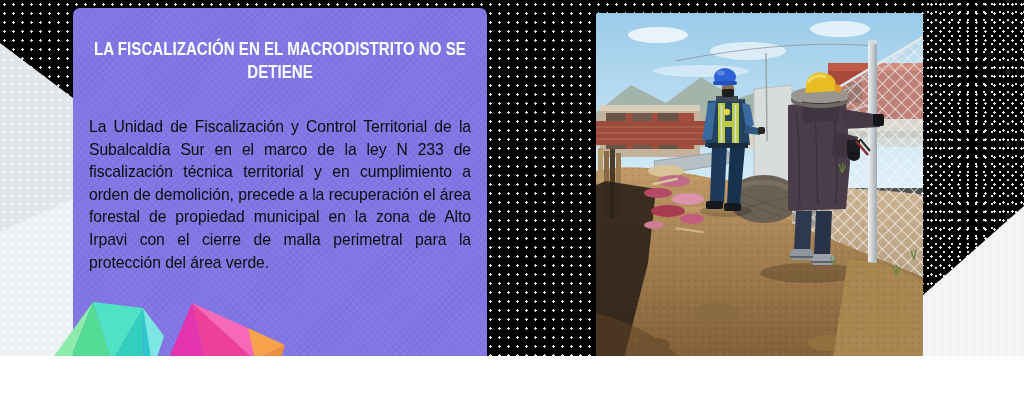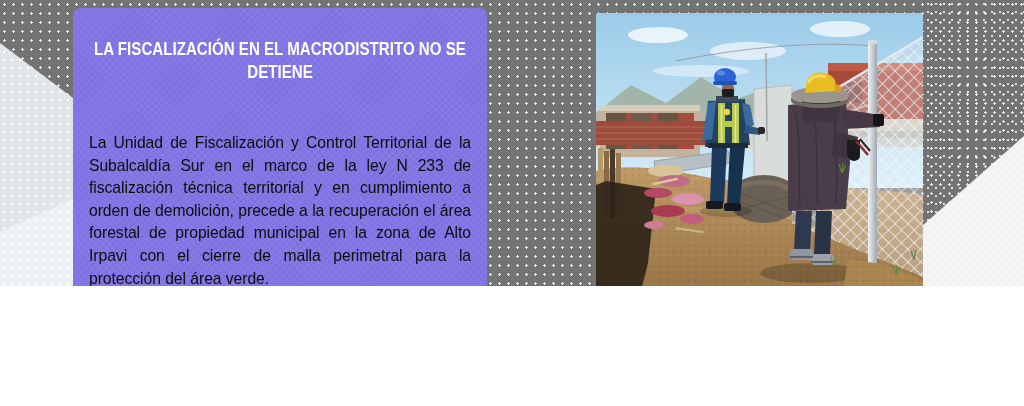--- a/index.html
+++ b/index.html
@@ -1,16 +1,16 @@
 <!DOCTYPE html>
 <html lang="es"><head>
 <meta charset="utf-8">
 <style>
   html,body{margin:0;padding:0;background:#ffffff;}
-  .stage{position:relative;width:1024px;height:286px;overflow:hidden;background:#737373;
+  .stage{position:relative;width:1024px;height:356px;overflow:hidden;background:#000000;
          font-family:"Liberation Sans", sans-serif;}
   
   .bg-dots{position:absolute;inset:0;
     background-image:radial-gradient(circle,#e9eced 1px,transparent 1.3px);
     background-size:9px 9px;}
   
   .wedge{position:absolute;left:0;top:0;width:73px;height:406px;
     background-image:radial-gradient(circle,rgba(255,255,255,.95) 1.4px,transparent 1.6px);
     background-size:8px 8px;}
   .wedge-dark{background-color:#e2e6e9;
@@ -31,21 +31,21 @@
     background:#8176e3;border-radius:7px 7px 0 0;z-index:2;overflow:hidden;}
   .card::before{content:"";position:absolute;inset:0;pointer-events:none;
     background-image:
       repeating-linear-gradient(45deg,rgba(255,255,255,.05) 0 1px,transparent 1px 5px),
       repeating-linear-gradient(135deg,rgba(30,10,120,.06) 0 1px,transparent 1px 5px);}
   .card-title{position:relative;width:492px;margin:30px 0 0 -39px;
     transform:scaleX(.84);transform-origin:50% 0;
     color:#ffffff;font-size:18px;font-weight:bold;line-height:23px;
     text-align:center;letter-spacing:0;}
   .card-title span{display:block;white-space:nowrap;}
-  .card-body{position:relative;margin:48px 16px 0;color:#0c0c0c;
+  .card-body{position:relative;margin:32px 16px 0;color:#0c0c0c;
     font-size:15.7px;line-height:22.6px;text-align:justify;letter-spacing:-0.05px;}
   
   .photo{position:absolute;left:596px;top:13px;width:327px;height:377px;
     z-index:1;border-radius:2px;overflow:hidden;}
   .photo svg{display:block;}
   
   .crystals{position:absolute;left:12px;top:280px;width:292px;height:126px;z-index:3;pointer-events:none;}
 </style>
 </head>
 <body>

